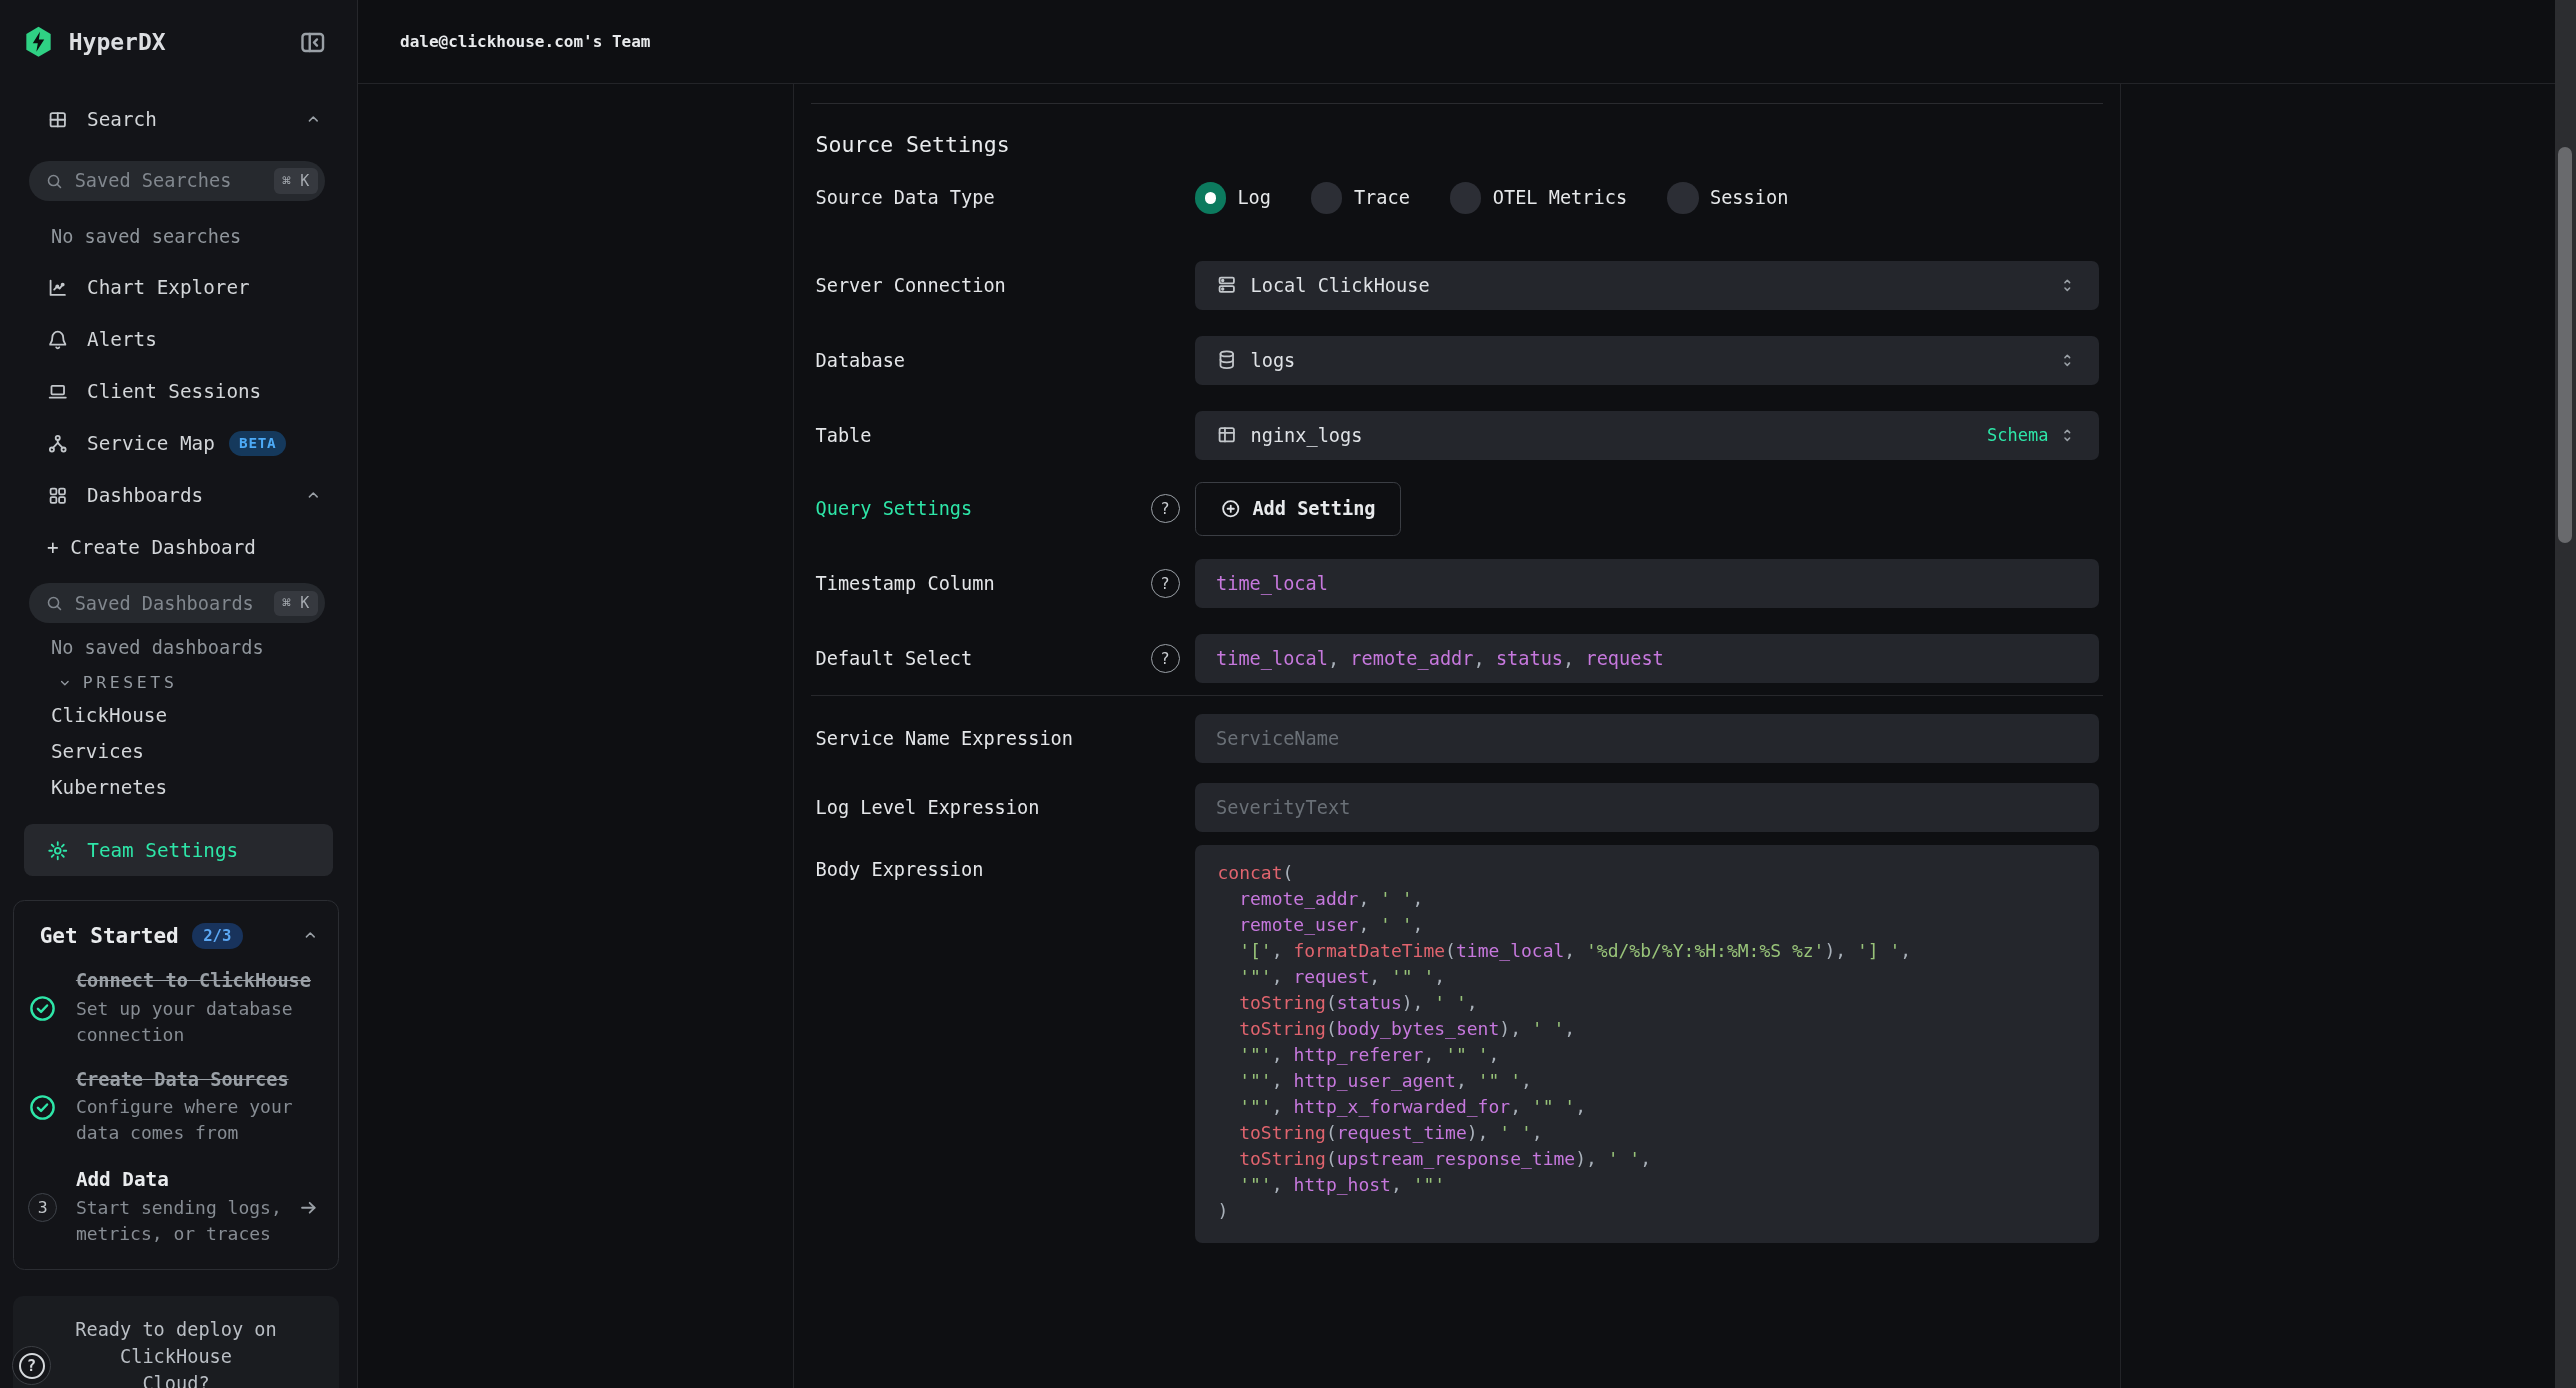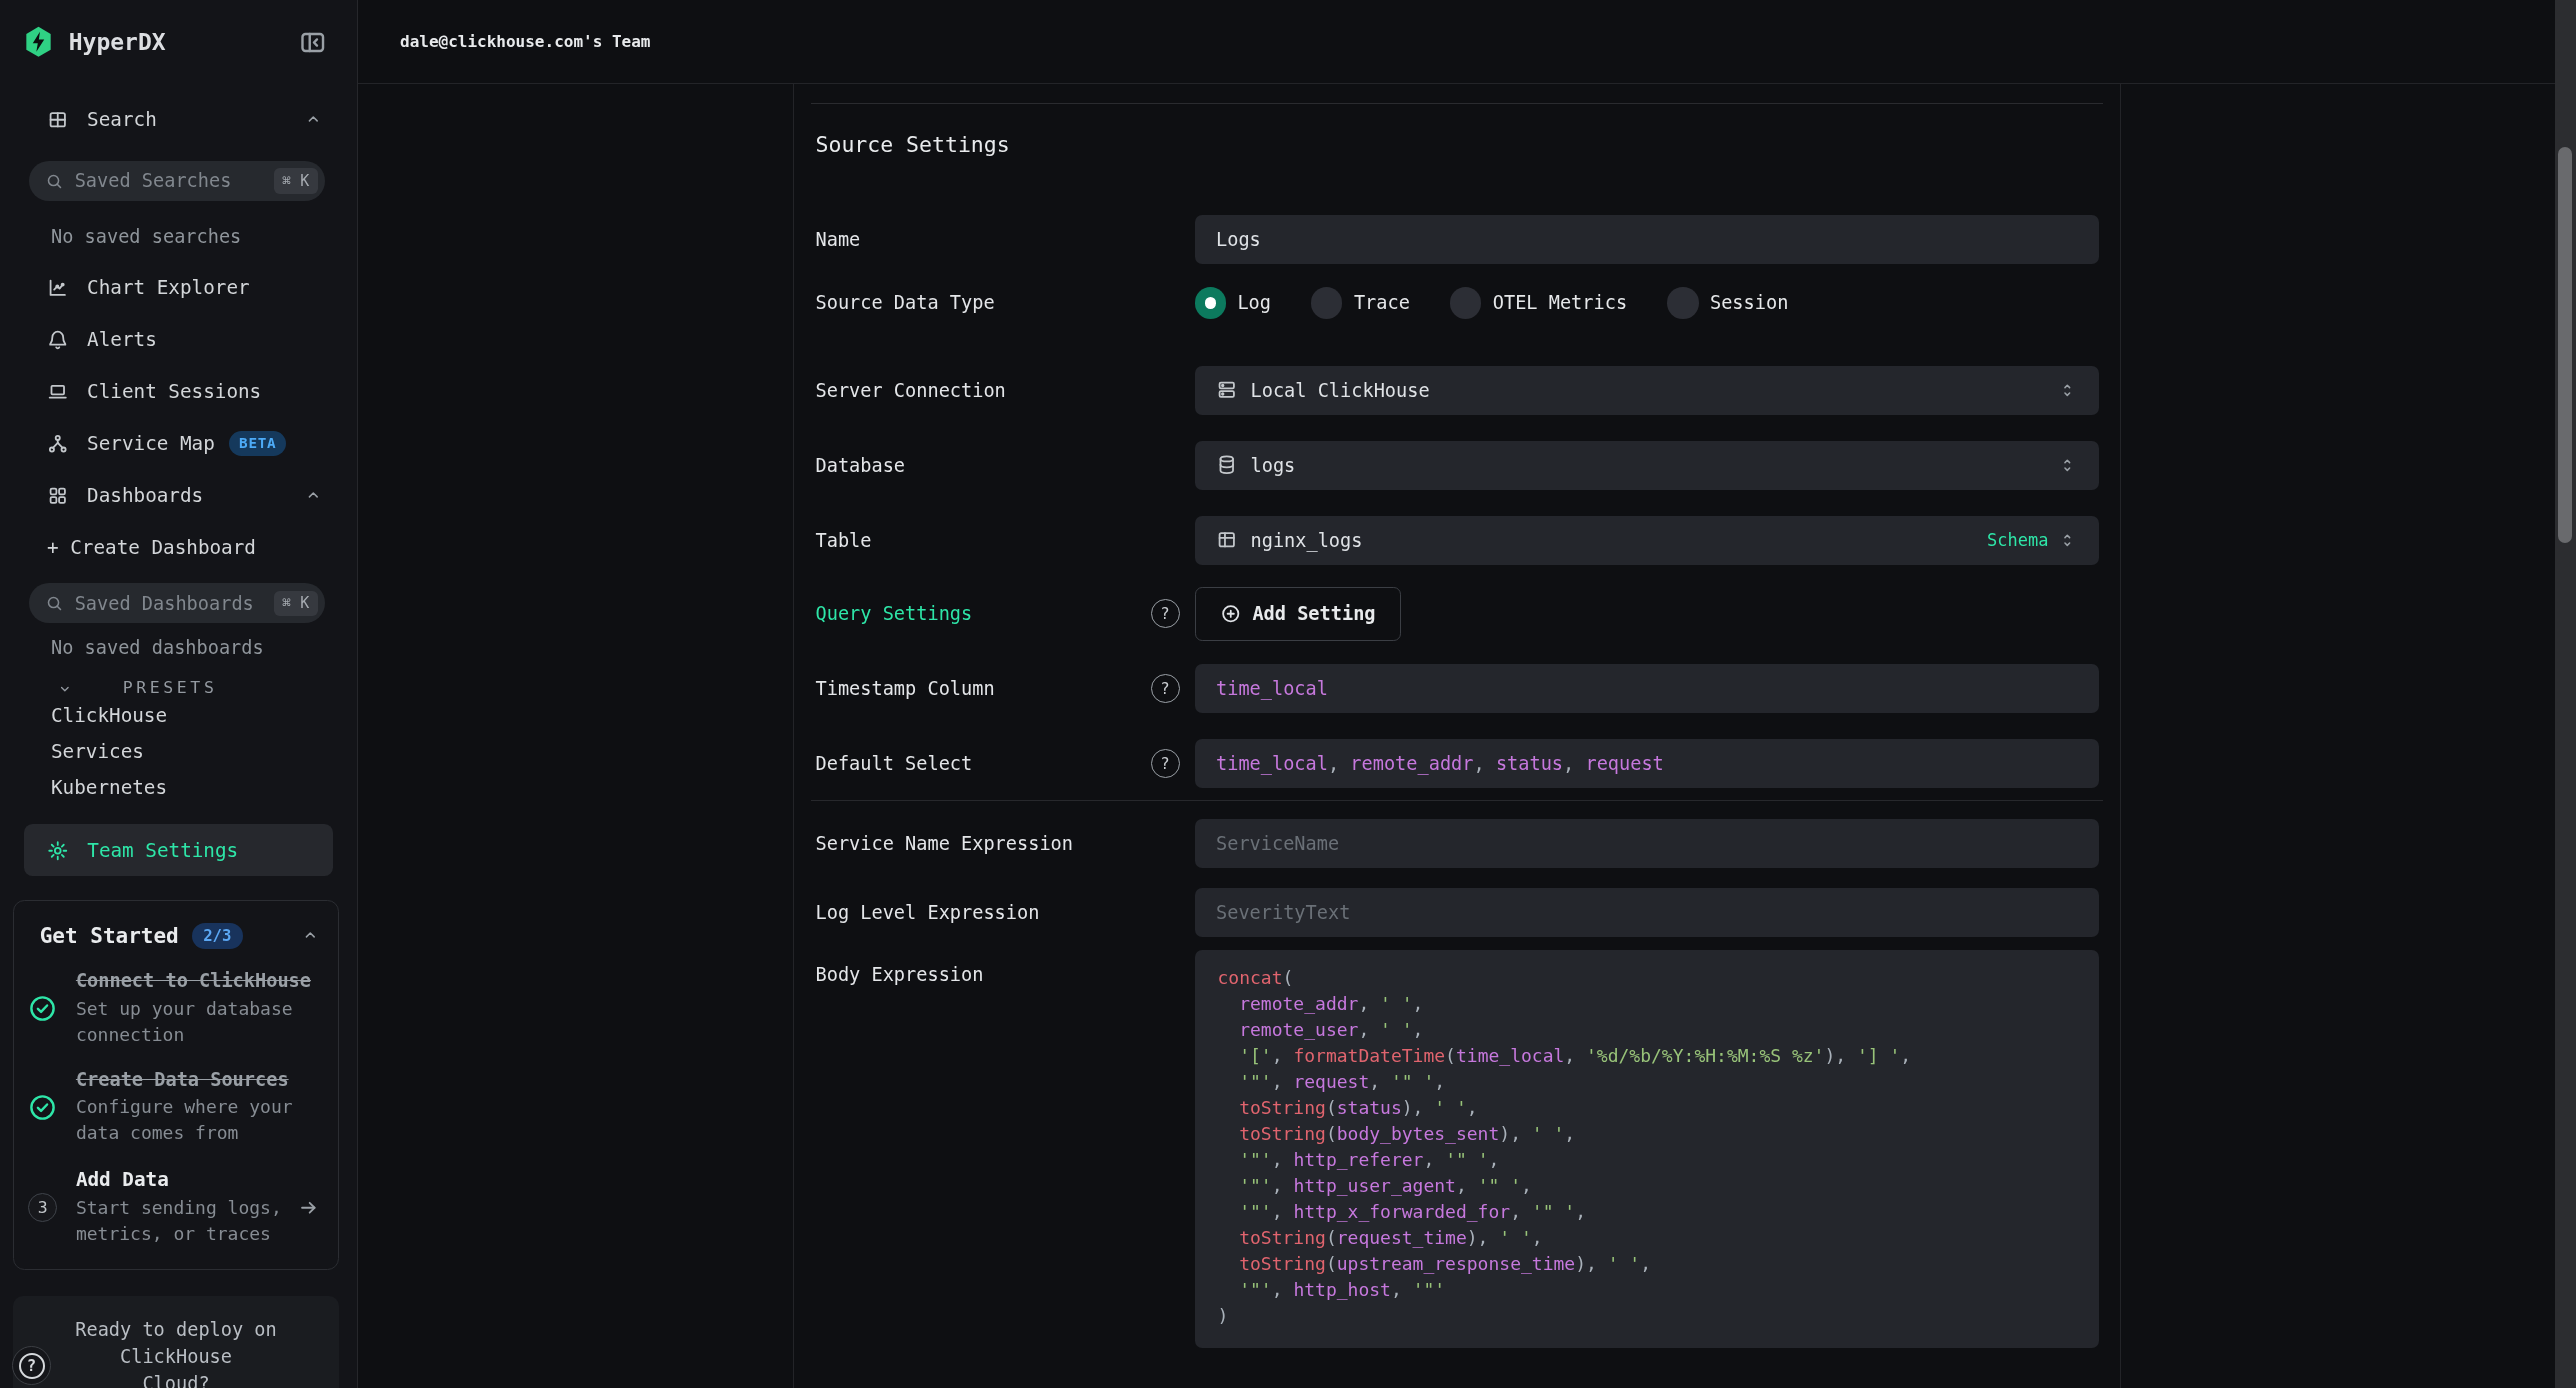--- a/index.html
+++ b/index.html
@@ -22,21 +22,21 @@
   .badge-beta { margin-left:14.3px; background:#15395c; color:#4dabf7; font-size:14.3px; font-weight:bold; letter-spacing:0.7px; padding:4.3px 10px; border-radius:715px; }
 
   .pill { margin:15.7px 32px 0 29px; height:40px; background:#26292e; border-radius:20px; display:flex; align-items:center; padding:0 7.2px 0 15.7px; }
   .pill .ph { margin-left:11.4px; font-size:18.6px; color:#81878e; }
   .kbd { margin-left:auto; background:#36393f; border-radius:5.7px; padding:3.6px 8.6px; font-size:15px; color:#a6abb1; }
   .pill-ic { color:#81878e; }
 
   .muted-line { margin:21.5px 0 0 51px; height:29px; display:flex; align-items:center; font-size:18.6px; color:#8f959b; }
   .muted-line.tight { margin-top:10px; }
 
-  .presets-row { margin:5.7px 0 0 57px; height:29px; display:flex; align-items:flex-end; color:#949aa1;gap:40px; }
+  .presets-row { margin:5.7px 0 0 57px; height:29px; display:flex; align-items:center; color:#949aa1; }
   .presets-row .lbl { font-size:16.5px; letter-spacing:3.6px; margin-left:10px; }
   .preset-item { height:36px; display:flex; align-items:center; padding-left:51px; font-size:19.3px; color:#d3d6d9; cursor:default; }
 
   .team-row { margin:19.3px 23.6px 0; height:52px; background:#26282d; border-radius:8.6px; display:flex; align-items:center; padding-left:23.6px; }
   .team-row .nav-ic { color:#2ee6a8; }
   .team-row .lbl { color:#2ee6a8; font-size:19.3px; }
 
   .gs-panel { margin:23.6px 19.3px 0 13px; width:326px; border:1.4px solid #2b2d32; border-radius:11.4px; padding:21.5px 18.6px 21.5px 14.3px; }
   .gs-head { display:flex; align-items:center; margin-left:11.4px; }
   .gs-title { font-size:21px; font-weight:bold; color:#e9ebed; }
@@ -324,28 +324,20 @@
 
   <main class="main">
     <div class="hdr">
       <span class="hdr-title">dale@clickhouse.com's Team</span>
     </div>
 
     <section class="content">
       <hr class="toprule">
       <div class="section-title">Source Settings</div>
 
-      <div class="form-row" style="margin-top:56px;">
-        <span class="flabel">Name</span>
-        <span class="ctrl">
-            <span class="input">
-              <span>Logs</span>
-            </span>
-          </span>
-      </div>
 
       <div class="form-row" style="margin-top:23px;">
         <span class="flabel">Source Data Type</span>
         <span class="ctrl">
             <span class="radios" id="radio-group">
               <span class="radio-opt">
                 <span class="radio selected"></span>
                 <span>Log</span>
               </span>
               <span class="radio-opt">

